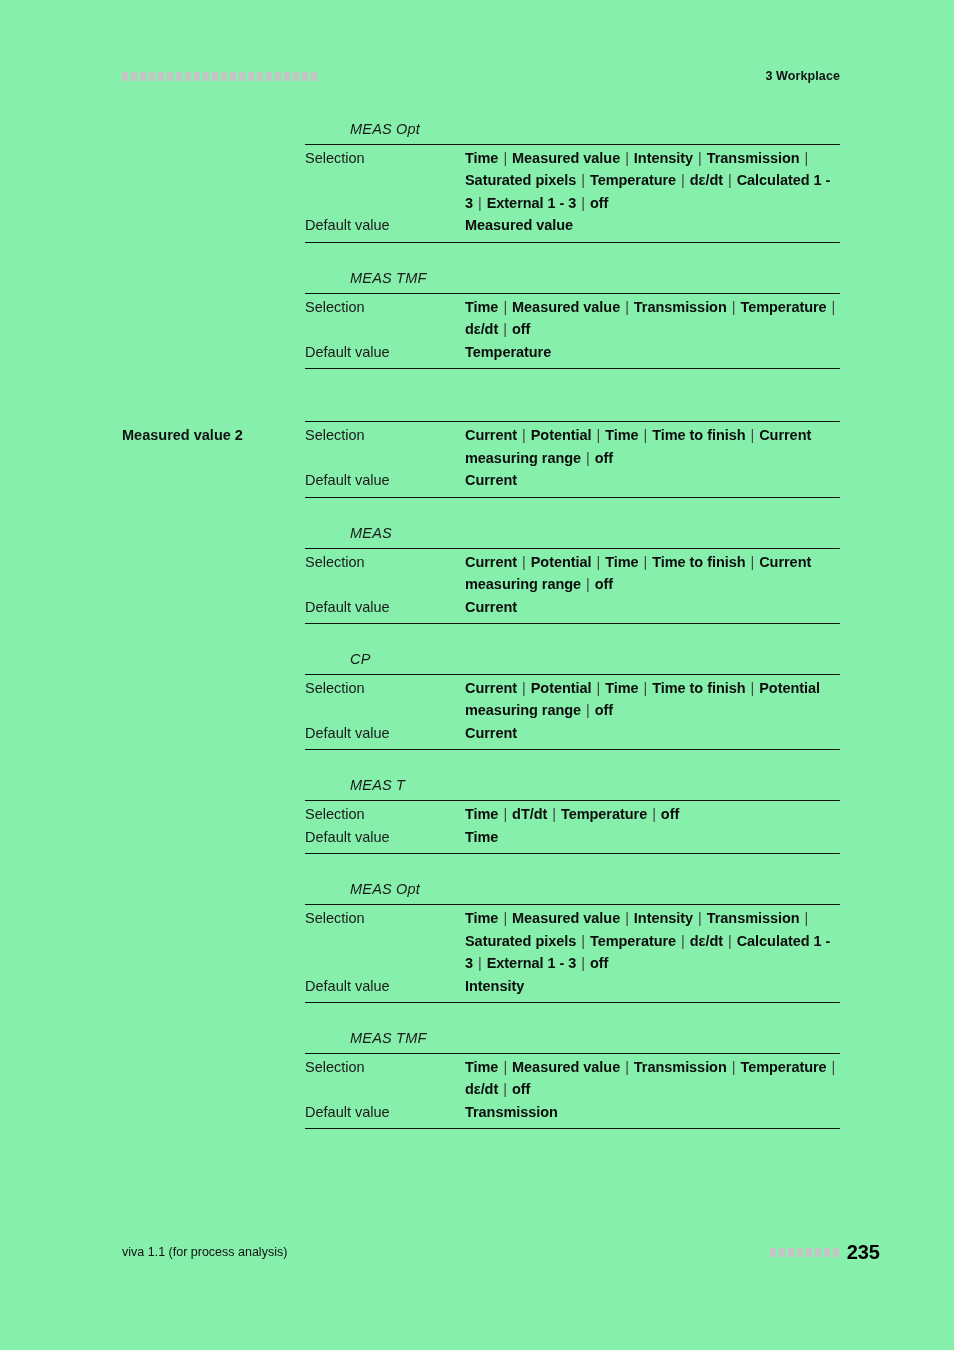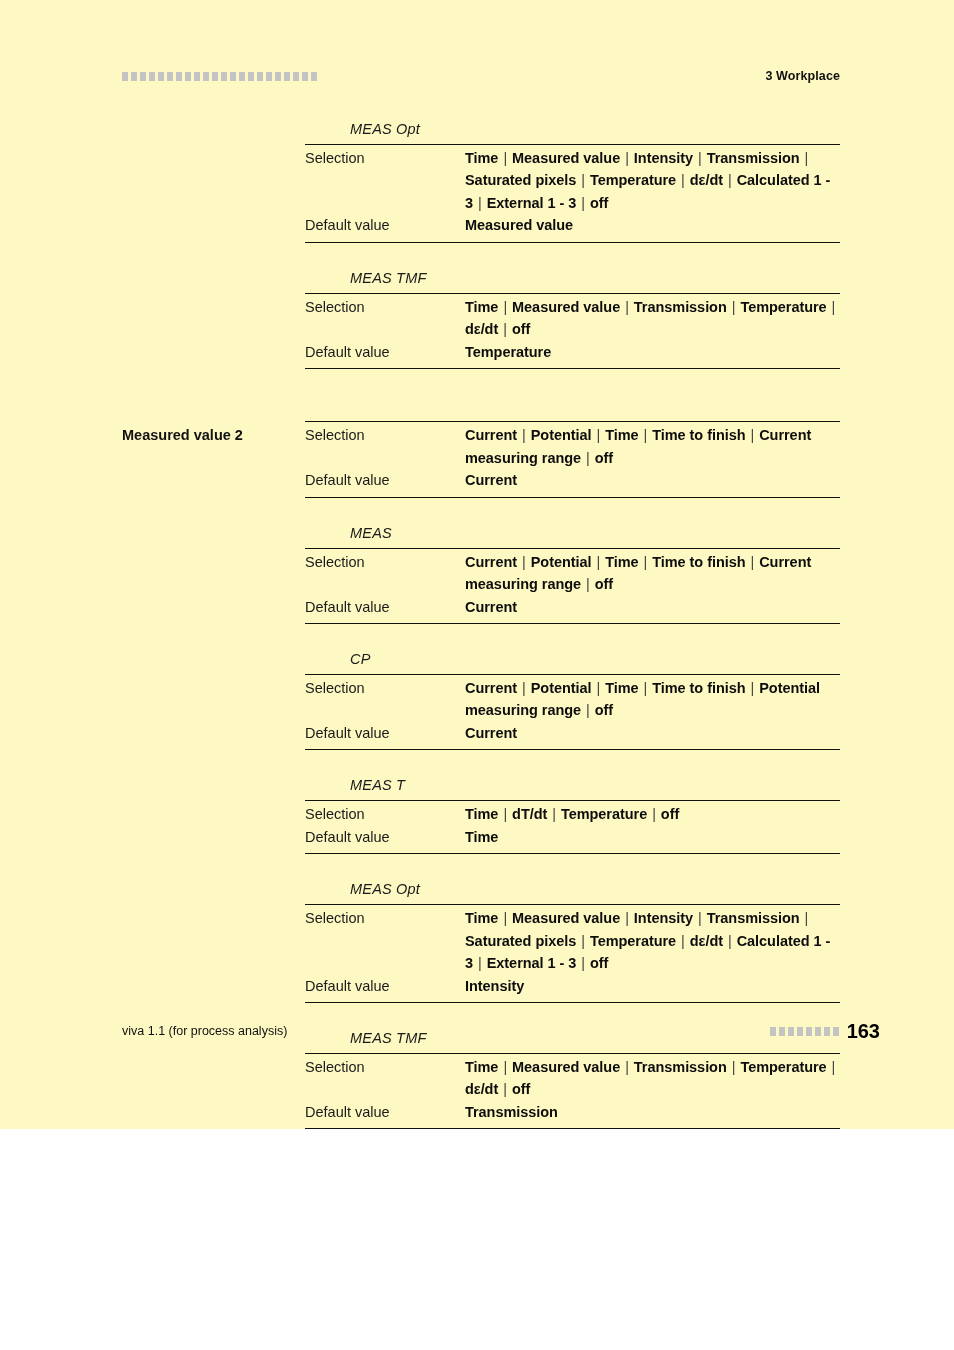--- a/index.html
+++ b/index.html
@@ -3,22 +3,22 @@
 <meta charset="utf-8">
 <style>
   html, body {
     margin: 0;
     padding: 0;
     background: #ffffff;
   }
   .page {
     position: relative;
     width: 954px;
-    height: 1129px;
-    background: #fef9c3;
+    height: 1350px;
+    background: #86efac;
     font-family: "Liberation Sans", sans-serif;
     color: #1a1a1a;
     overflow: hidden;
   }
 
   
   .running-header {
     position: absolute;
     left: 122px;
     top: 66px;
@@ -318,17 +318,17 @@
       <div class="dot-rule" id="footer-dots">
           <i></i>
           <i></i>
           <i></i>
           <i></i>
           <i></i>
           <i></i>
           <i></i>
           <i></i>
         </div>
-      <div class="page-num">163</div>
+      <div class="page-num">235</div>
     </div>
   </div>
 
 </div>
 
 </body></html>

